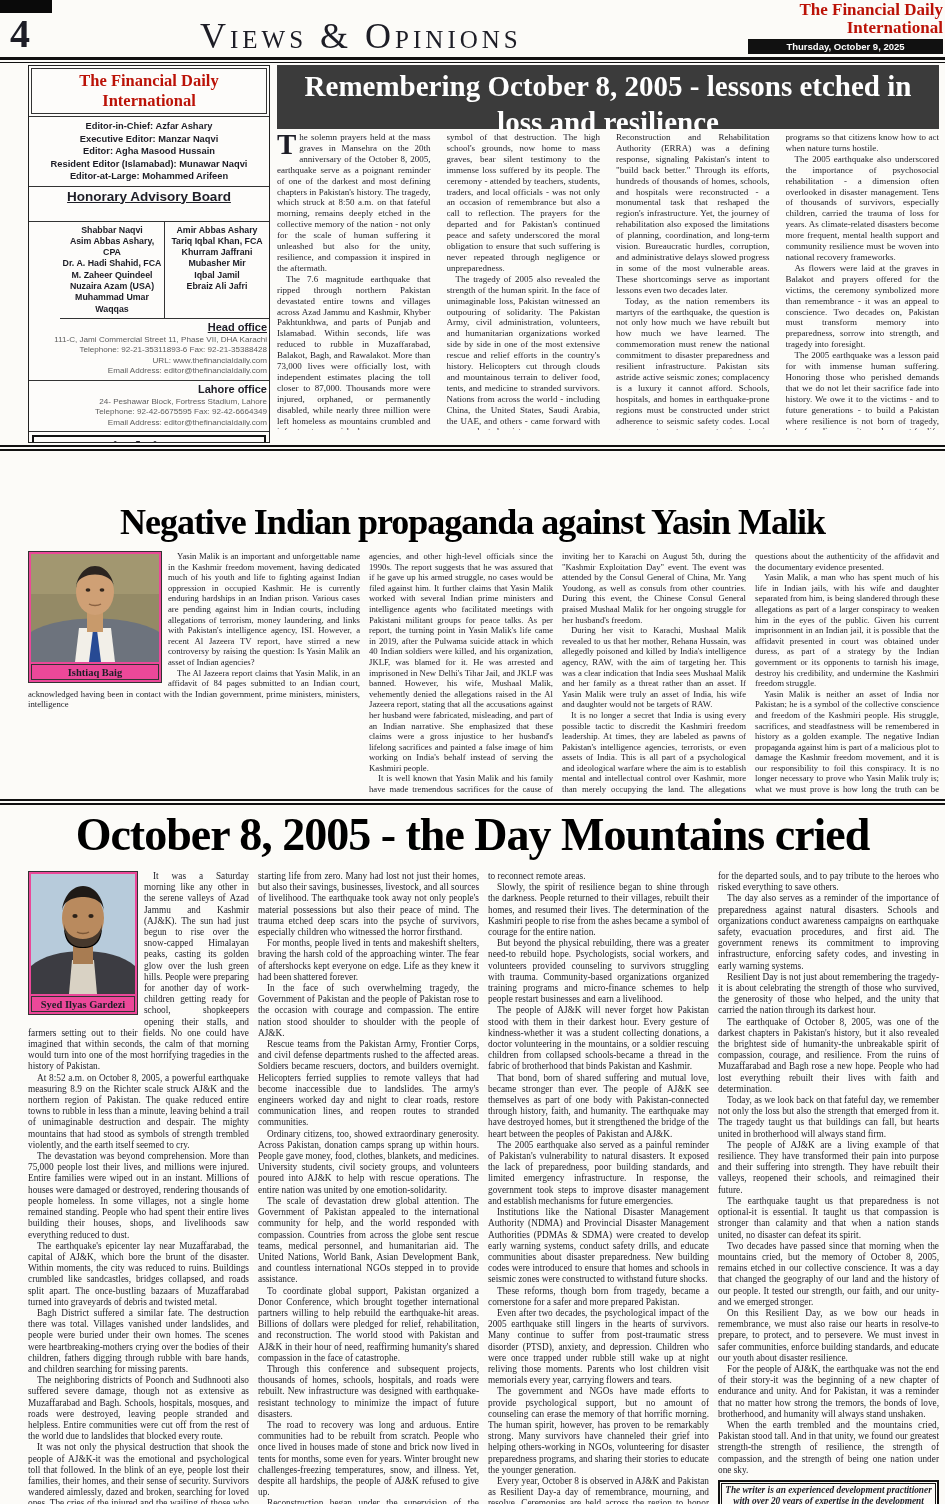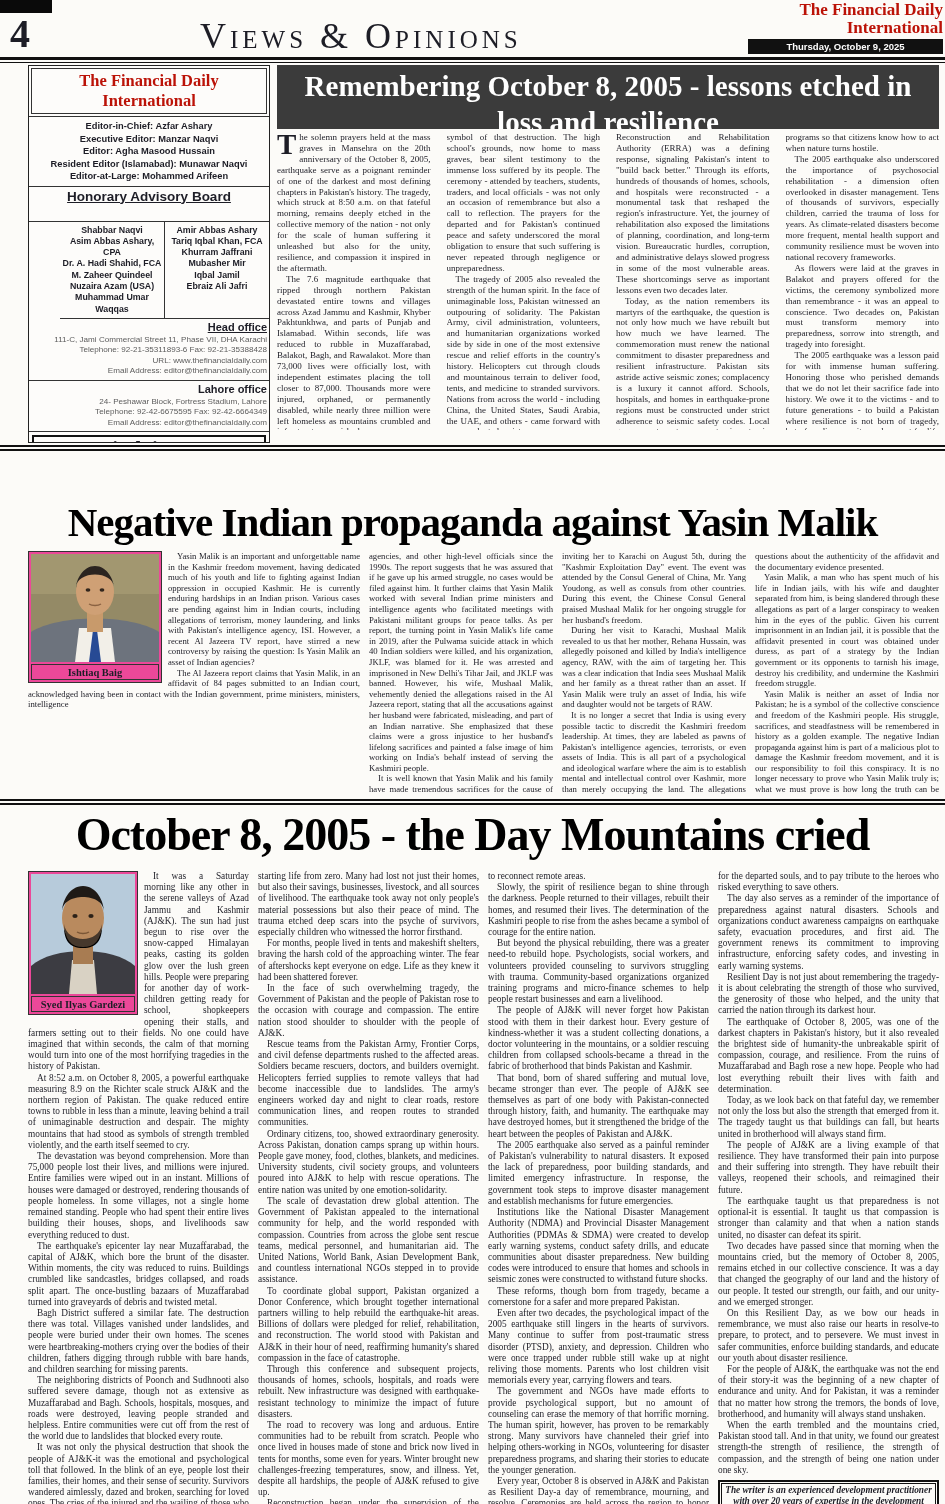--- a/index.html
+++ b/index.html
@@ -46,21 +46,21 @@
   .cols{display:flex;}
   .art1-cols{gap:16px;height:298px;margin-top:3px;overflow:hidden;}
   .art1-cols .col{flex:1;overflow:hidden;}
   .col p{margin:0;text-align:justify;text-indent:9px;}
   .art1-cols p{font-size:9px;line-height:10.9px;}
   .col p:first-child{text-indent:0;}
   .first-col > p:first-child::first-letter{float:left;font-size:29px;line-height:23px;font-weight:bold;padding:1px 3px 0 0;}
 
   
   .headline-big{font-weight:bold;text-align:center;margin:0;color:#000;white-space:nowrap;overflow:hidden;}
-  .article2 .headline-big{font-size:41px;line-height:50px;letter-spacing:-1px;height:52px;margin-top:46px;}
+  .article2 .headline-big{font-size:36px;line-height:50px;letter-spacing:-1px;height:52px;margin-top:46px;}
   .art2-cols{gap:9px;height:246px;margin:2px 6px 0 28px;overflow:hidden;}
   .art2-cols .col{flex:1;overflow:hidden;}
   .art2-cols .col.wide{flex:0 0 332px;}
   .art2-cols p{font-size:8.7px;line-height:10.6px;}
 
   
   .article3 .headline-big{font-size:46px;line-height:56px;letter-spacing:-1px;height:60px;}
   .art3-cols{gap:9px;height:678px;margin:4px 6px 0 28px;overflow:hidden;}
   .art3-cols .col{flex:1;overflow:hidden;}
   .art3-cols p{font-size:9.3px;line-height:11.2px;}

